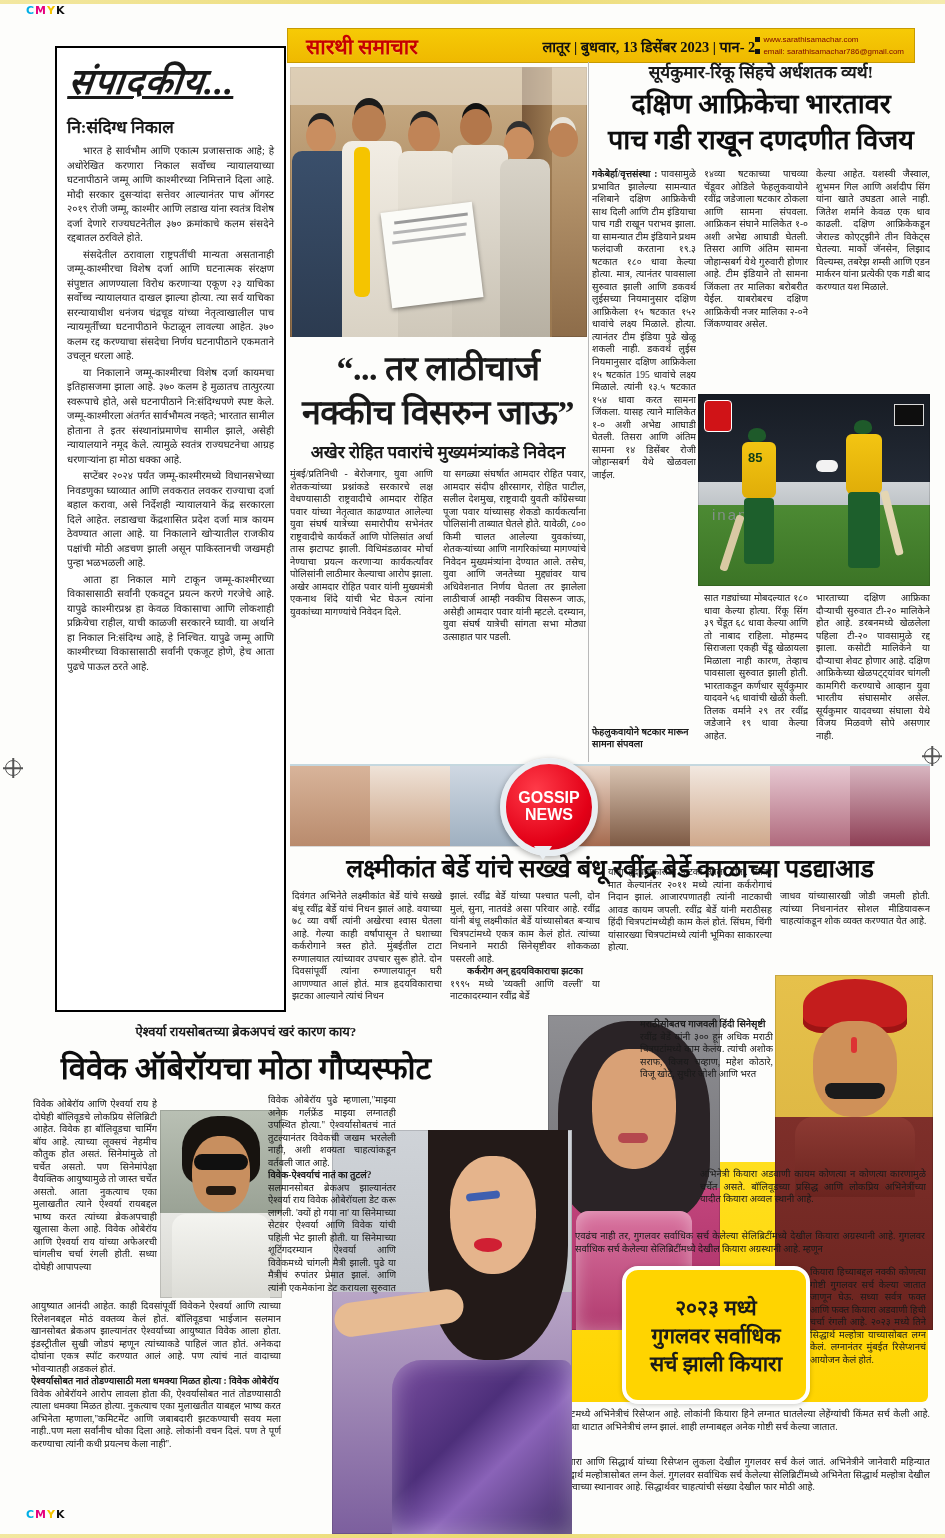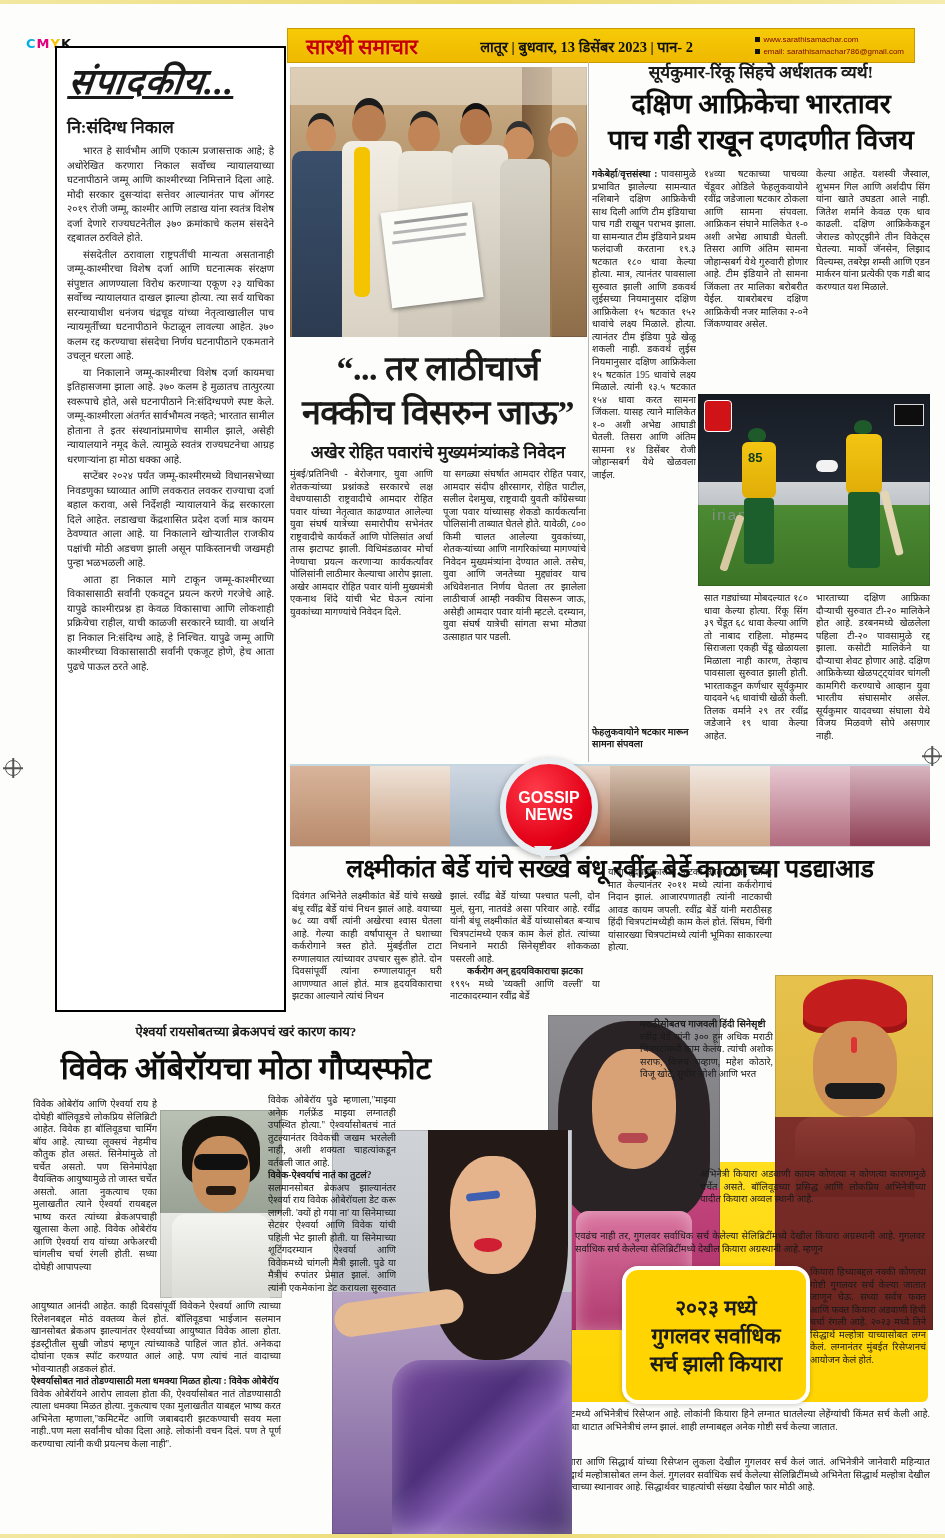--- a/index.html
+++ b/index.html
@@ -1,27 +1,27 @@
 <!DOCTYPE html>
 <html><head>
 <meta charset="utf-8">
 <style>
   html,body{margin:0;padding:0;background:#e9e9e9;}
   .sheet{position:relative;width:945px;height:1538px;background:#fdfdfb;margin:0 auto;overflow:hidden;
          font-family:"Liberation Serif","DejaVu Serif",serif;color:#1a1a1a;}
   .abs{position:absolute;}
   .edgebar{left:0;width:945px;height:4px;background:linear-gradient(90deg,#f0e28a,#e8d24f,#f3e79b);opacity:.8;}
-  .cmyk{font-family:"DejaVu Sans",sans-serif;font-size:13px;font-weight:bold;letter-spacing:1px;margin-top:32px;}
+  .cmyk{font-family:"DejaVu Sans",sans-serif;font-size:11px;font-weight:bold;letter-spacing:1px;}
   .regmark{width:14px;height:14px;border:1.5px solid #555;border-radius:50%;}
   .regmark:before{content:"";position:absolute;left:50%;top:-3px;bottom:-3px;width:1.5px;background:#555;transform:translateX(-50%);}
   .regmark:after{content:"";position:absolute;top:50%;left:-3px;right:-3px;height:1.5px;background:#555;transform:translateY(-50%);}
   
   .masthead{background:linear-gradient(180deg,#f6ca06,#efb900);border:1px solid #c79a00;display:flex;align-items:center;padding:0 10px;box-sizing:border-box;}
   .mast-title{color:#c60000;font-weight:800;font-size:21px;text-shadow:0 1px 0 #fff3;white-space:nowrap;margin-left:8px;}
-  .mast-date{flex:1;text-align:center;font-weight:700;font-size:14.5px;color:#111;white-space:nowrap;}
+  .mast-date{flex:1;text-align:right;font-weight:700;font-size:14.5px;color:#111;white-space:nowrap;}
   .mast-contact{font-family:"Liberation Sans",sans-serif;font-size:8px;color:#7a0505;line-height:1.5;text-align:left;white-space:nowrap;}
   .mast-contact .sq{display:inline-block;width:5px;height:5px;background:#111;margin-right:3px;vertical-align:middle;}
   
   .edit-box{border:2px solid #000;padding:6px 10px;box-sizing:border-box;background:#fff;}
   .edit-head{font-size:36px;font-style:italic;font-weight:700;text-decoration:underline;transform:skewX(-6deg);letter-spacing:1px;margin:2px 0 10px 2px;}
   .edit-title{font-size:17px;font-weight:700;margin:0 0 6px 0;}
   .edit-body p{font-size:10px;line-height:1.45;text-align:justify;margin:0 0 2px 0;text-indent:16px;}
   
   .bodytxt{font-size:9.5px;line-height:1.32;text-align:justify;overflow:hidden;}
   .bodytxt b{font-weight:700;}
@@ -162,20 +162,21 @@
 
   <div class="abs headline nowrap" style="left:290px;top:850px;width:640px;font-size:25px;">लक्ष्मीकांत बेर्डे यांचे सख्खे बंधू रवींद्र बेर्डे काळाच्या पडद्याआड</div>
 
   <div class="abs bodytxt" style="left:292px;top:890px;width:150px;height:124px;">दिवंगत अभिनेते लक्ष्मीकांत बेर्डे यांचे सख्खे बंधू रवींद्र बेर्डे यांचं निधन झालं आहे. वयाच्या ७८ व्या वर्षी त्यांनी अखेरचा श्वास घेतला आहे. गेल्या काही वर्षांपासून ते घशाच्या कर्करोगाने त्रस्त होते. मुंबईतील टाटा रुग्णालयात त्यांच्यावर उपचार सुरू होते. दोन दिवसांपूर्वी त्यांना रुग्णालयातून घरी आणण्यात आलं होतं. मात्र हृदयविकाराचा झटका आल्याने त्यांचं निधन</div>
   <div class="abs bodytxt" style="left:450px;top:890px;width:150px;height:124px;">
     <span>झालं. रवींद्र बेर्डे यांच्या पश्चात पत्नी, दोन मुलं, सुना, नातवंडे असा परिवार आहे. रवींद्र यांनी बंधू लक्ष्मीकांत बेर्डे यांच्यासोबत बऱ्याच चित्रपटांमध्ये एकत्र काम केलं होतं. त्यांच्या निधनाने मराठी सिनेसृष्टीवर शोककळा पसरली आहे.</span>
     <div class="subhd" style="text-align:center;">कर्करोग अन् हृदयविकाराचा झटका</div>
     <span>१९९५ मध्ये 'व्यक्ती आणि वल्ली' या नाटकादरम्यान रवींद्र बेर्डे</span>
   </div>
   <div class="abs bodytxt" style="left:608px;top:866px;width:164px;height:124px;">यांना हृदयविकाराचा झटका आला होता. त्यावर मात केल्यानंतर २०११ मध्ये त्यांना कर्करोगाचं निदान झालं. आजारपणातही त्यांनी नाटकाची आवड कायम जपली. रवींद्र बेर्डे यांनी मराठीसह हिंदी चित्रपटांमध्येही काम केलं होतं. सिंघम, चिंगी यांसारख्या चित्रपटांमध्ये त्यांनी भूमिका साकारल्या होत्या.</div>
+  <div class="abs bodytxt" style="left:780px;top:890px;width:150px;height:82px;">जाधव यांच्यासारखी जोडी जमली होती. त्यांच्या निधनानंतर सोशल मीडियावरून चाहत्यांकडून शोक व्यक्त करण्यात येत आहे.</div>
 
   <div class="abs bodytxt" style="left:640px;top:1018px;width:133px;height:310px;z-index:3;">
     <div class="subhd">मराठीसोबतच गाजवली हिंदी सिनेसृष्टी</div>
     <span>रवींद्र बेर्डे यांनी ३०० हून अधिक मराठी चित्रपटांमध्ये काम केलंय. त्यांची अशोक सराफ, विजय चव्हाण, महेश कोठारे, विजू खोटे, सुधीर जोशी आणि भरत</span>
   </div>
 
   <div class="abs photo" style="left:775px;top:975px;width:158px;height:355px;background:linear-gradient(180deg,#e6c14b 0%,#dfb945 40%,#7e2f2a 40%,#6b241f 100%);z-index:2;">
     <div class="abs" style="left:28px;top:4px;width:104px;height:54px;background:#c41d1d;border-radius:50% 50% 20% 20%;box-shadow:inset 0 -6px 0 #9d1414;"></div>
     <div class="abs" style="left:38px;top:46px;width:84px;height:96px;background:#cf9058;border-radius:42% 42% 46% 46%;"></div>
     <div class="abs" style="left:76px;top:62px;width:6px;height:16px;background:#d33;border-radius:3px;"></div>

